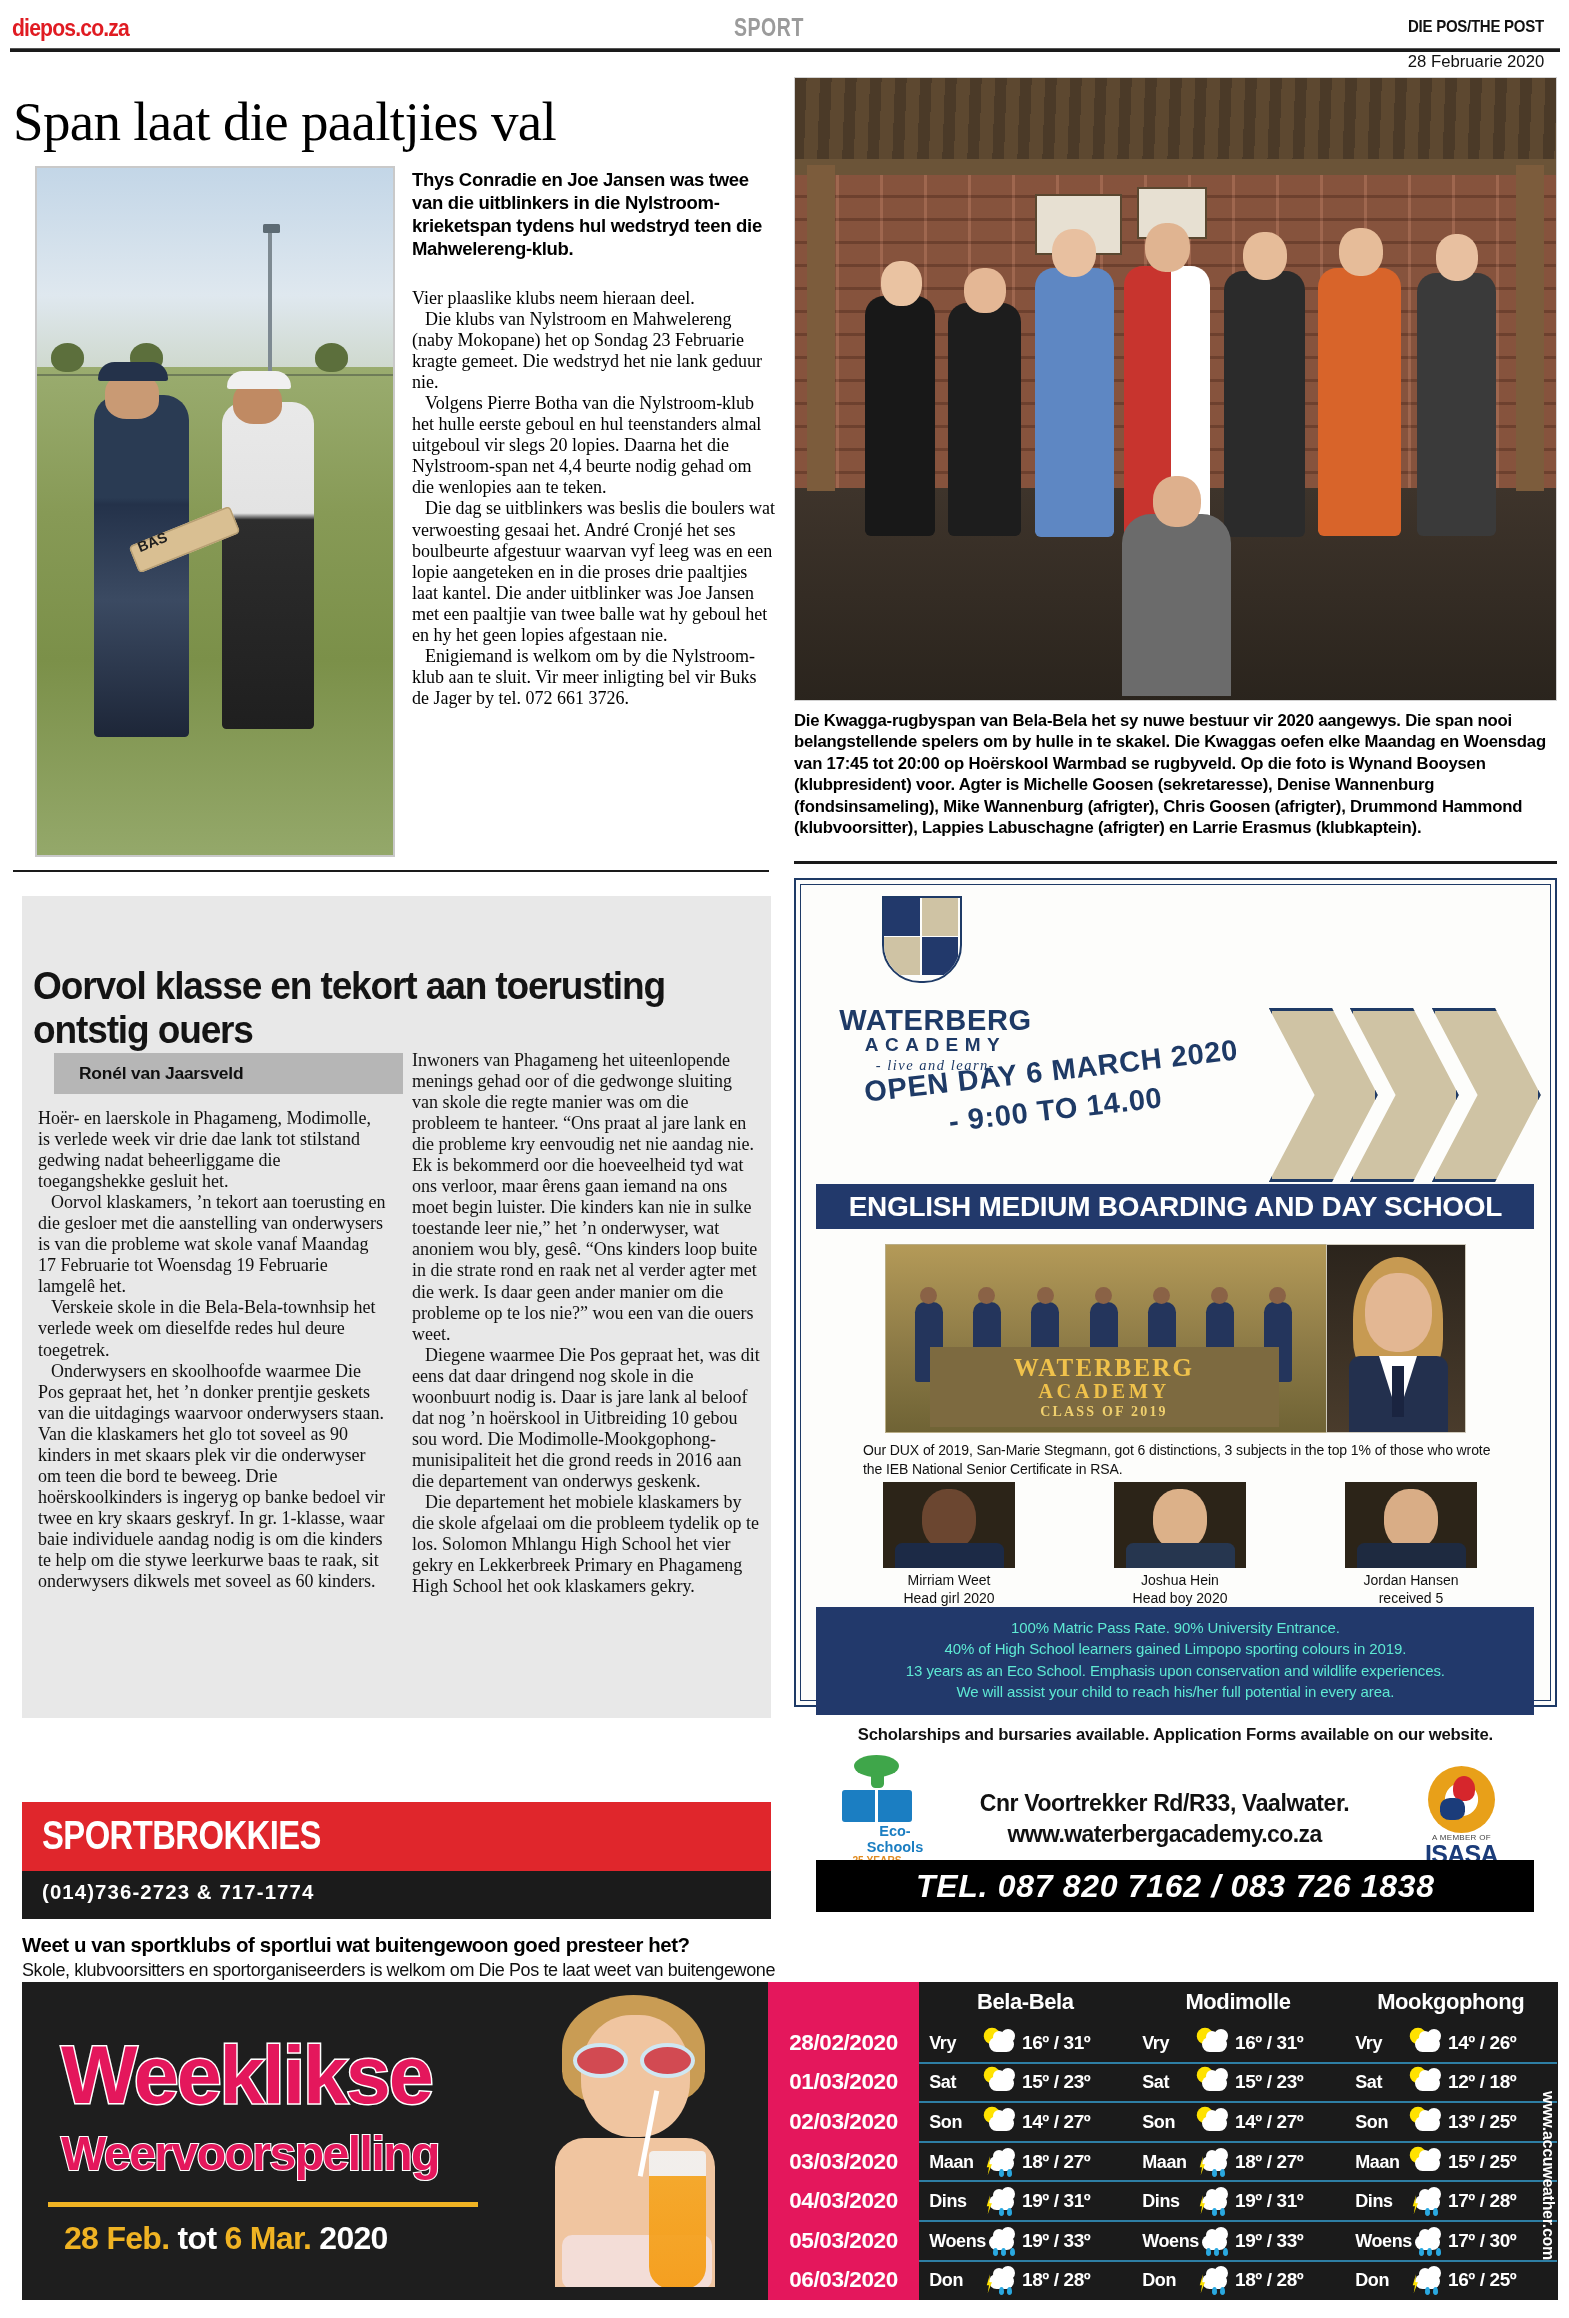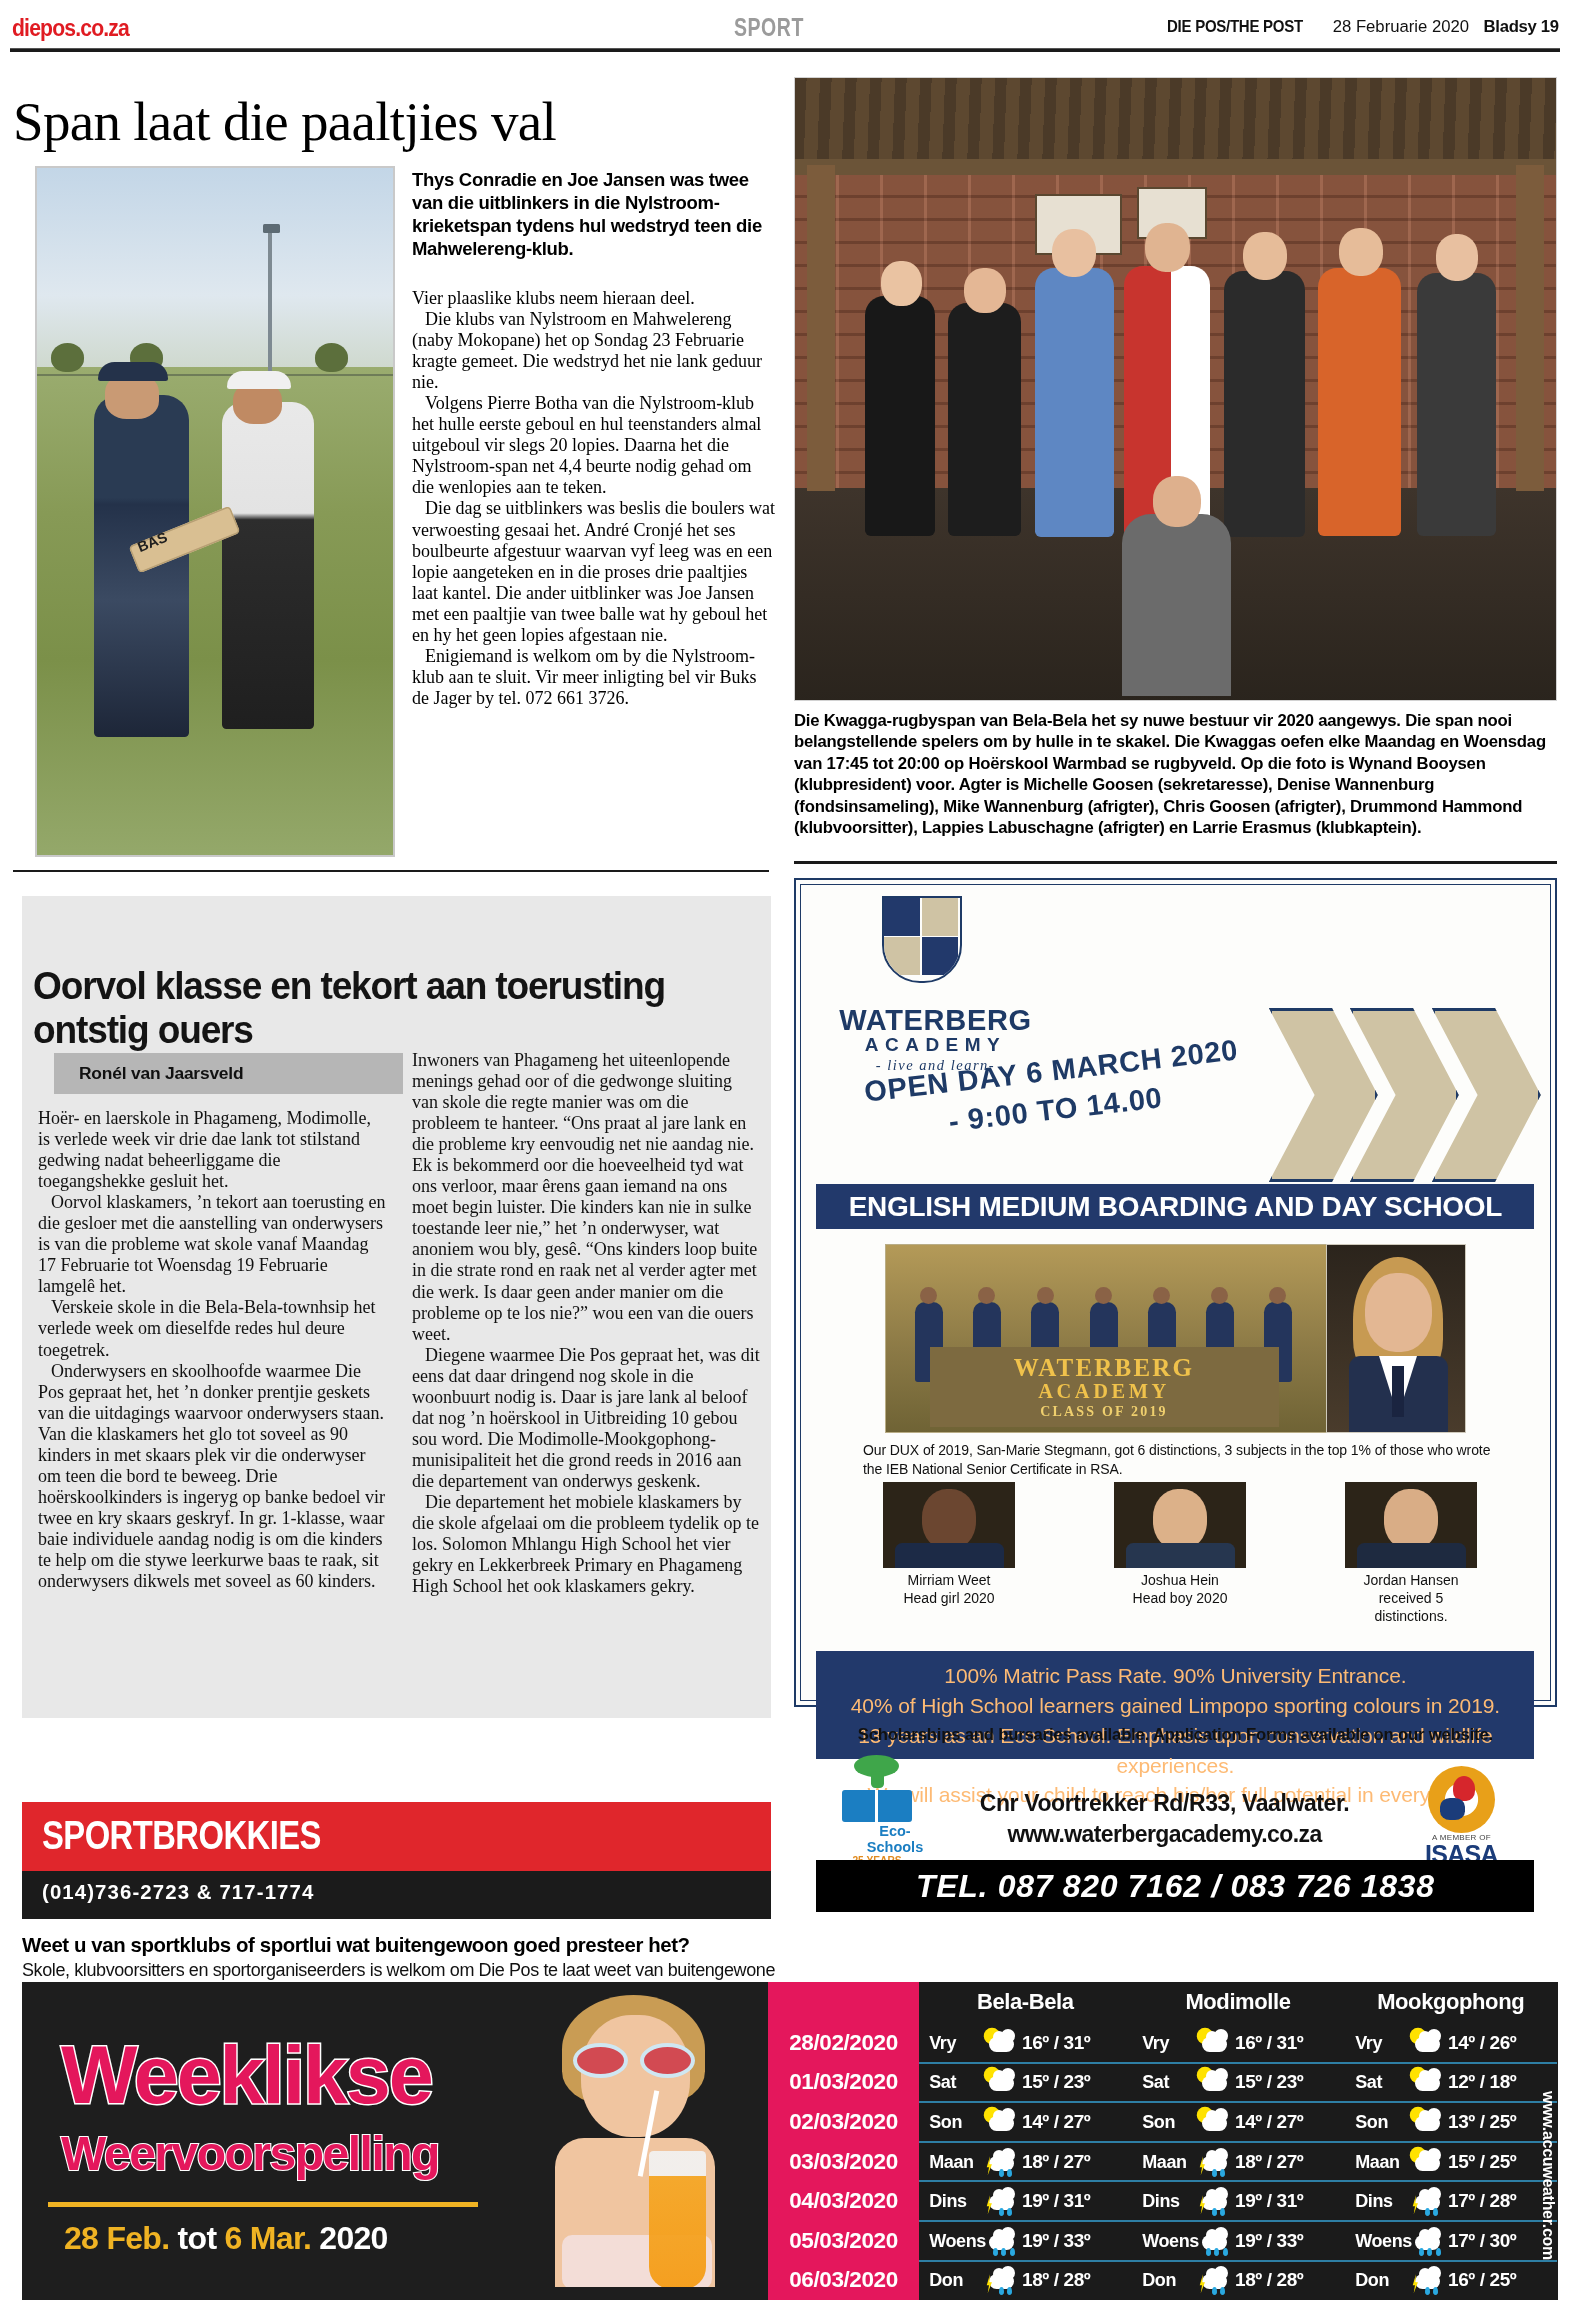--- a/index.html
+++ b/index.html
@@ -23,21 +23,21 @@
     letter-spacing:-0.9px; transform:scaleX(.92); transform-origin:left center;
   }
   .mast-sport {
     position:absolute; left:734px; top:13px;
     font-weight:bold; font-size:25px; color:#9b9b9b;
     letter-spacing:0.7px; transform:scaleX(.78); transform-origin:left center;
   }
   .mast-right {
     position:absolute; right:10.2px; top:17.4px;
     display:flex; align-items:baseline; gap:14.5px;
-    font-size:16.7px; color:#111;
+    font-size:16.7px; color:#111;flex-direction:column;
   }
   .mast-pub { font-weight:bold; letter-spacing:-0.3px; transform:scaleX(.9); transform-origin:left center;}
   .mast-date { font-weight:normal; }
   .mast-page { font-weight:bold; letter-spacing:-0.3px; }
   .mast-rule {
     position:absolute; left:10.2px; top:48px; width:1550px; height:4.4px;
     background:#1a1a1a; border-top:0.7px solid #555;
   }
 
   
@@ -247,22 +247,22 @@
     font-size:14px; line-height:1.35; color:#111; letter-spacing:-0.1px;
   }
   .ad-trio { position:absolute; left:87px; top:602px; width:596px; height:87px; }
   .trio-item { position:absolute; width:132px; top:0; }
   .trio-photo { width:132px; height:86px; overflow:hidden; background:#2c2418; position:relative; }
   .tp-face { position:absolute; left:39px; top:7.3px; width:54px; height:61px; border-radius:46%; }
   .tp-body { position:absolute; left:11.6px; top:61px; width:109px; height:32px; border-radius:7.3px 7.3px 0 0;}
   .trio-cap { text-align:center; font-size:14px; line-height:1.3; color:#111; margin-top:2.9px; }
   .ad-stats {
     position:absolute; left:20.4px; top:727px; width:718px; height:108px;
-    background:#22396b; color:#fdba74; text-align:center;
-    font-size:21px; line-height:1.42; padding-top:10.2px; letter-spacing:-0.1px;margin-top:44px;
+    background:#22396b; color:#5eead4; text-align:center;
+    font-size:15px; line-height:1.42; padding-top:10.2px; letter-spacing:-0.1px;
   }
   .ad-schol {
     position:absolute; left:20.4px; top:845px; width:718px; text-align:center;
     font-weight:bold; font-size:16.7px; color:#111; letter-spacing:-0.2px;
   }
   .eco { position:absolute; left:33px; top:875px; width:96px; text-align:center; }
   .eco-tree { width:57px; height:33px; margin:0 auto; position:relative; }
   .eco-book { width:70px; height:32px; margin:1.5px auto 0; background:#1b7ec2; border-radius:2.9px; position:relative;}
   .eco-book:after { content:""; position:absolute; left:33px; top:0; width:2.9px; height:32px; background:#fff; }
   .eco-t1 { font-weight:bold; font-size:14.5px; color:#1b7ec2; margin-top:1.5px;margin-left:36px; }

